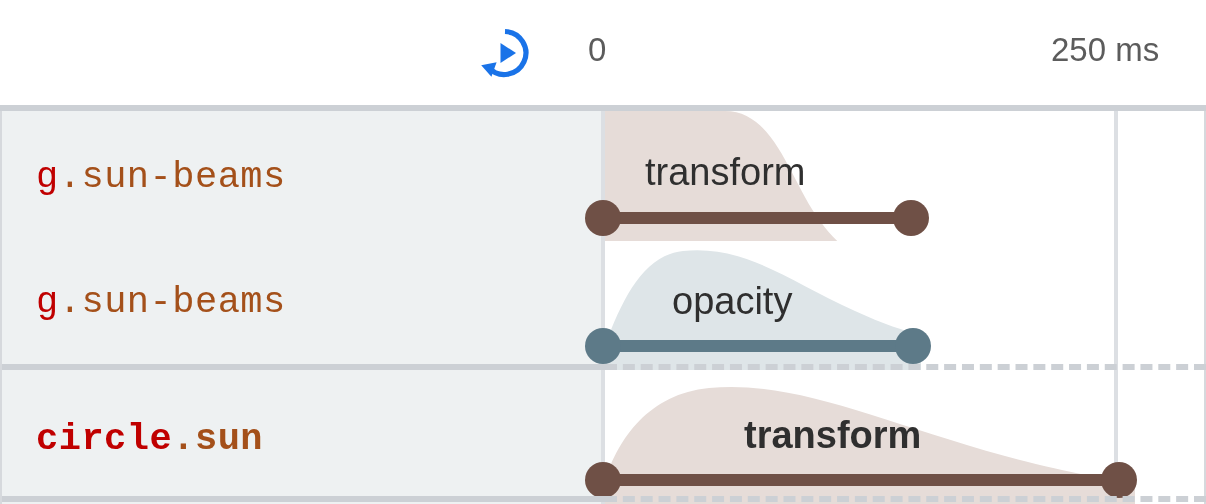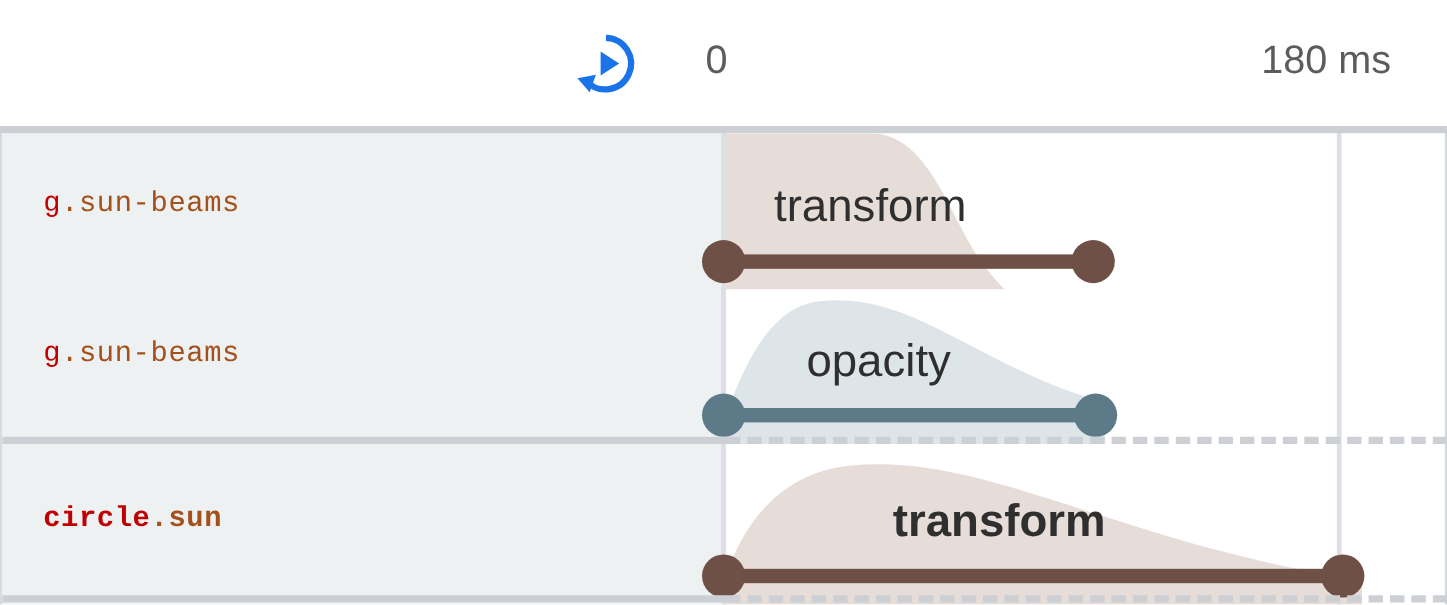--- a/index.html
+++ b/index.html
@@ -88,21 +88,21 @@
     overflow: hidden;
   }
   .row-1 { top: 111px; height: 130px; }
   .row-2 { top: 241px; height: 129px; }
   .row-3 { top: 376px; height: 128px; font-weight: bold; }
 
   .row-label {
     position: absolute;
     left: 36px;
     font-family: "Liberation Mono", monospace;
-    font-size: 24px;
+    font-size: 37px;
     letter-spacing: 0.5px;
     white-space: nowrap;
     line-height: 1;
   }
   .row-1 .row-label { top: 48px; }
   .row-2 .row-label { top: 43px; }
   .row-3 .row-label { top: 45px; }
 
   .sel-el  { color: #c00000; }
   .sel-cls { color: #a4501a; }
@@ -184,21 +184,21 @@
     <div class="replay-icon">
       <svg viewBox="0 0 54 54" xmlns="http://www.w3.org/2000/svg">
         <path d="M27 5.5 A21.5 21.5 0 1 1 10.5 41.5" fill="none" stroke="#1a73e8" stroke-width="5.2" stroke-linecap="butt"></path>
         <path d="M3.2 39.2 L18.6 36.2 L13.4 50.8 Z" fill="#1a73e8"></path>
         <path d="M22.5 17 L38 27 L22.5 37 Z" fill="#1a73e8"></path>
       </svg>
     </div>
 
     <div class="tick-label tick-start">0</div>
 
-    <div class="tick-label tick-end">180 ms</div>
+    <div class="tick-label tick-end">250 ms</div>
   </div>
   <div class="header-rule"></div>
 
   <div class="row row-1">
 
     <div class="row-label">
       <span class="sel-el">g</span><span class="sel-cls">.sun-beams</span>
     </div>
 
     <div class="curve" style="left:605px; top:0px;">

